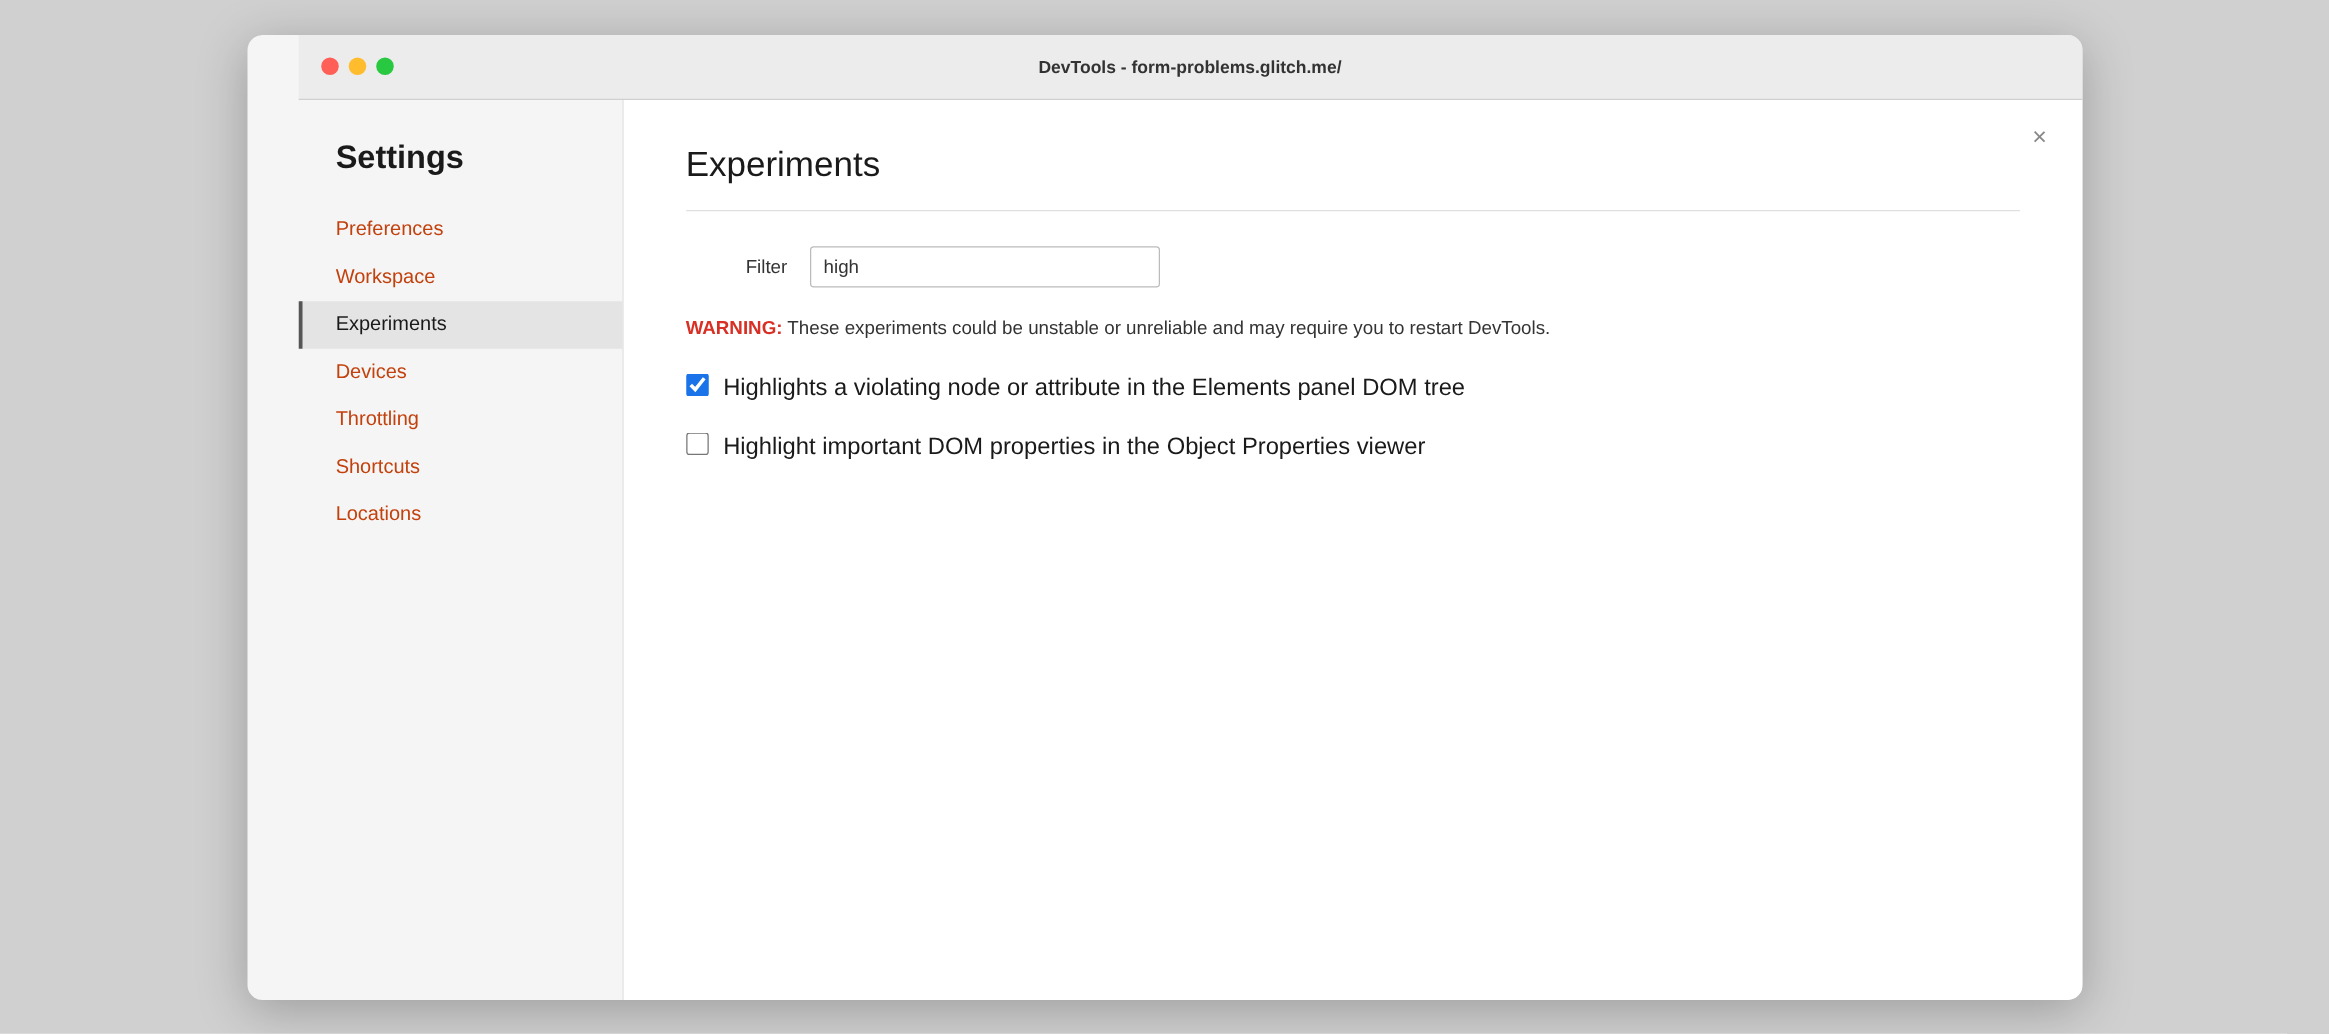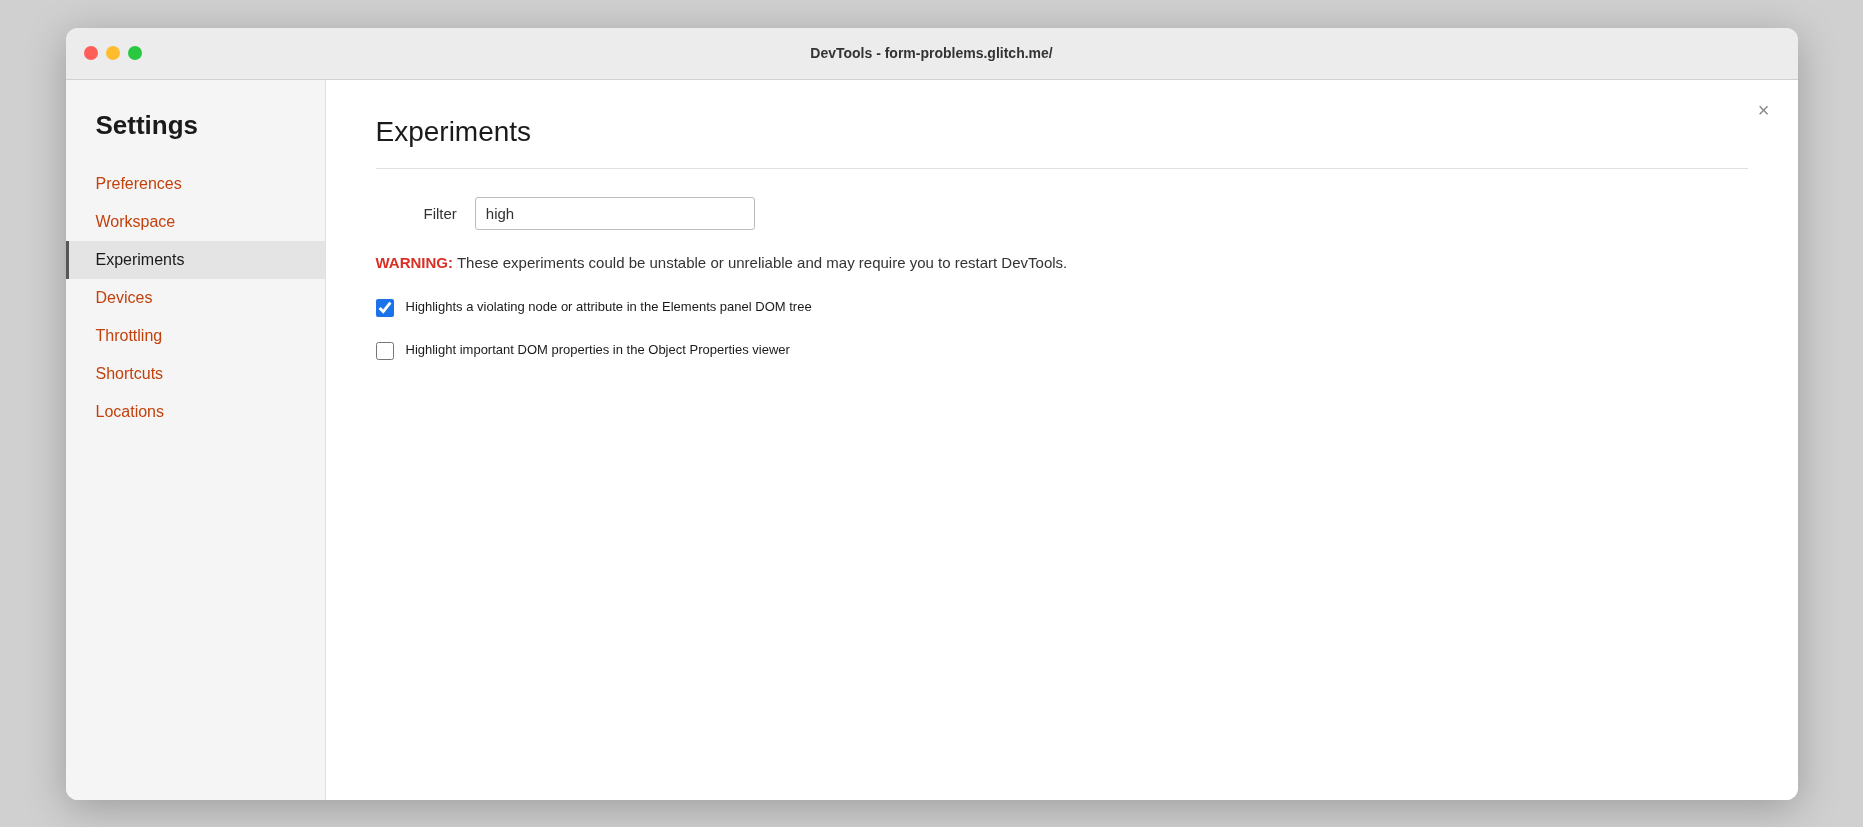--- a/index.html
+++ b/index.html
@@ -11,25 +11,26 @@
     body {
       background: #d0d0d0;
       display: flex;
       align-items: center;
       justify-content: center;
       min-height: 100vh;
       font-family: -apple-system, BlinkMacSystemFont, 'Helvetica Neue', Arial, sans-serif;
     }
 
     .window {
-      width: 1732px;
+      width: 1468px;
       background: #f5f5f5;
       border-radius: 12px;
       box-shadow: 0 8px 40px rgba(0,0,0,0.25);
       overflow: hidden;
+      padding-left: 41px;
     }
 
     .titlebar {
       background: #ececec;
       height: 52px;
       display: flex;
       align-items: center;
       justify-content: center;
       position: relative;
       border-bottom: 1px solid #d0d0d0;
@@ -185,21 +186,21 @@
     }
 
     .checkbox-wrapper input[type="checkbox"] {
       width: 18px;
       height: 18px;
       cursor: pointer;
       accent-color: #1a73e8;
     }
 
     .checkbox-label {
-      font-size: 13px;
+      font-size: 19px;
       color: #1a1a1a;
       line-height: 1.4;
     }
   </style>
 </head>
 <body>
 
 <div class="window">
 
   <div class="titlebar">

